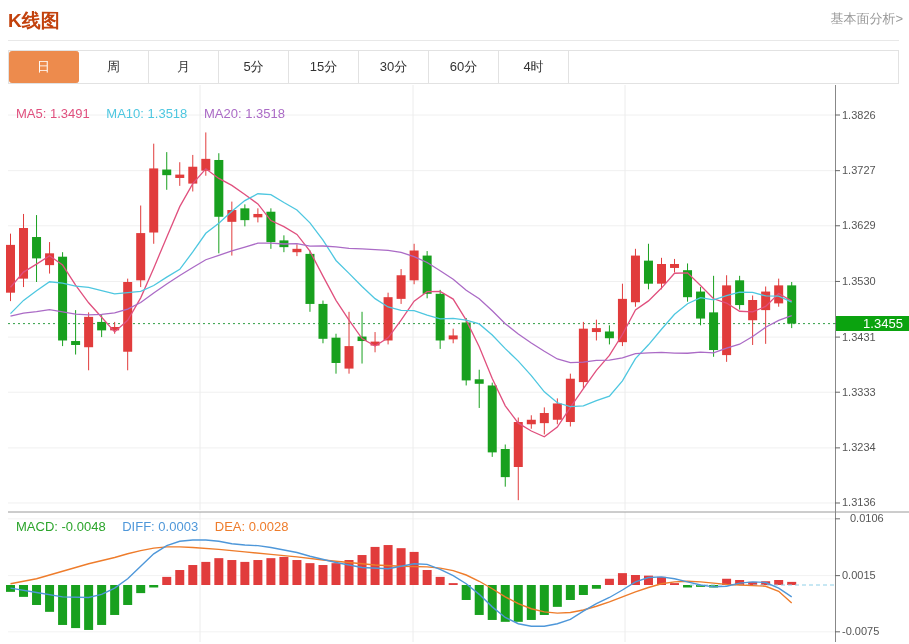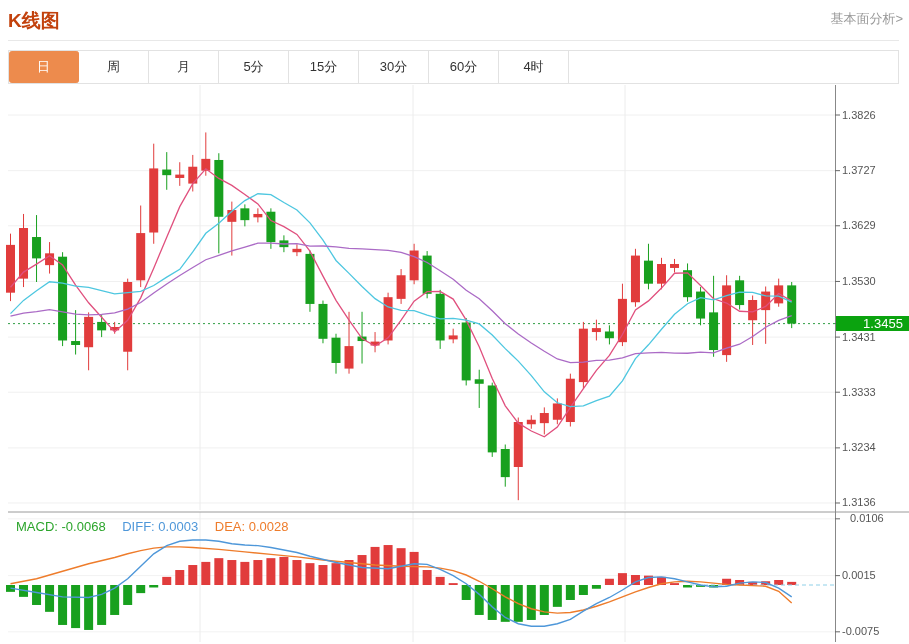--- a/index.html
+++ b/index.html
@@ -260,23 +260,28 @@
       <line x1="835" y1="392.2139000000007" x2="840" y2="392.2139000000007" stroke="#666"></line>
       <line x1="835" y1="447.8816000000008" x2="840" y2="447.8816000000008" stroke="#666"></line>
       <line x1="835" y1="502.98699999999974" x2="840" y2="502.98699999999974" stroke="#666"></line>
       <line x1="835" y1="323.6133000000008" x2="840" y2="323.6133000000008" stroke="#666"></line>
       <line x1="835" y1="518.8242" x2="840" y2="518.8242" stroke="#666"></line>
       <line x1="835" y1="575.6355" x2="840" y2="575.6355" stroke="#666"></line>
       <line x1="835" y1="631.8225" x2="840" y2="631.8225" stroke="#666"></line>
     </svg>
 
 
+  <div class="legend" style="left:16px;top:106px;">
+    <span class="lg-group c-ma5" style="color: rgb(224, 80, 126);"><span>MA5:</span> <span>1.3491</span></span>
+    <span class="lg-group c-ma10" style="color: rgb(78, 199, 224);"><span>MA10:</span> <span>1.3518</span></span>
+    <span class="lg-group c-ma20" style="color: rgb(171, 107, 198);"><span>MA20:</span> <span>1.3518</span></span>
+  </div>
 
   <div class="legend" style="left:16px;top:519px;">
-    <span class="lg-group c-macd" style="color: rgb(44, 165, 44);"><span>MACD:</span> <span>-0.0068</span></span>
+    <span class="lg-group c-macd" style="color: rgb(44, 165, 44);"><span>MACD:</span> <span>-0.0048</span></span>
     <span class="lg-group c-diff" style="color: rgb(78, 151, 217);"><span>DIFF:</span> <span>0.0003</span></span>
     <span class="lg-group c-dea" style="color: rgb(238, 124, 43);"><span>DEA:</span> <span>0.0028</span></span>
   </div>
 
   <div class="price-badge" style="background: rgb(11, 163, 15);">1.3455</div>
   <div id="ylabels">
       <div class="axis-label" style="top: 108.5px;">1.3826</div>
       <div class="axis-label" style="top: 164.168px; text-align: right;">1.3727</div>
       <div class="axis-label" style="top: 219.273px;">1.3629</div>
       <div class="axis-label" style="top: 274.941px;">1.3530</div>

